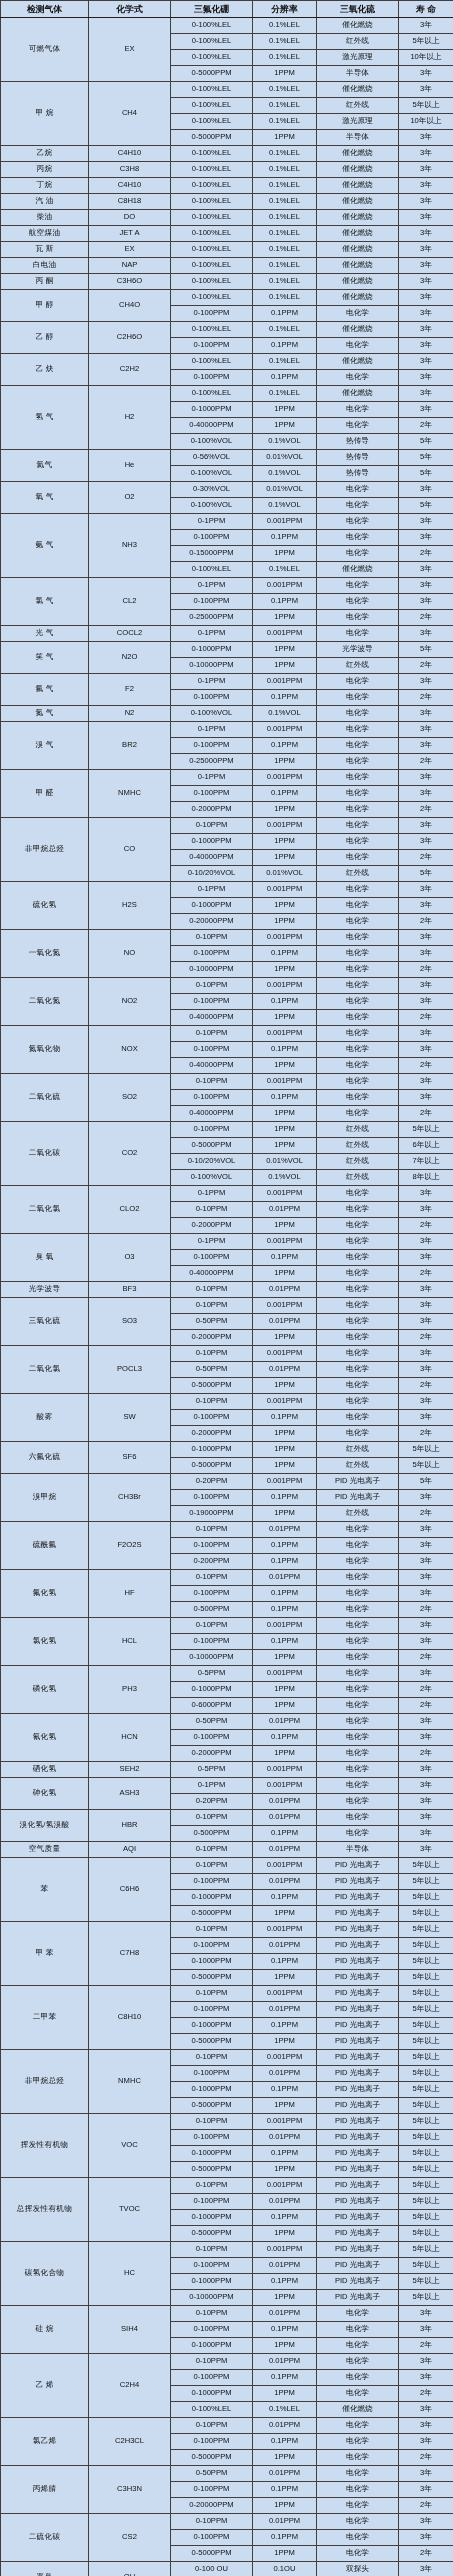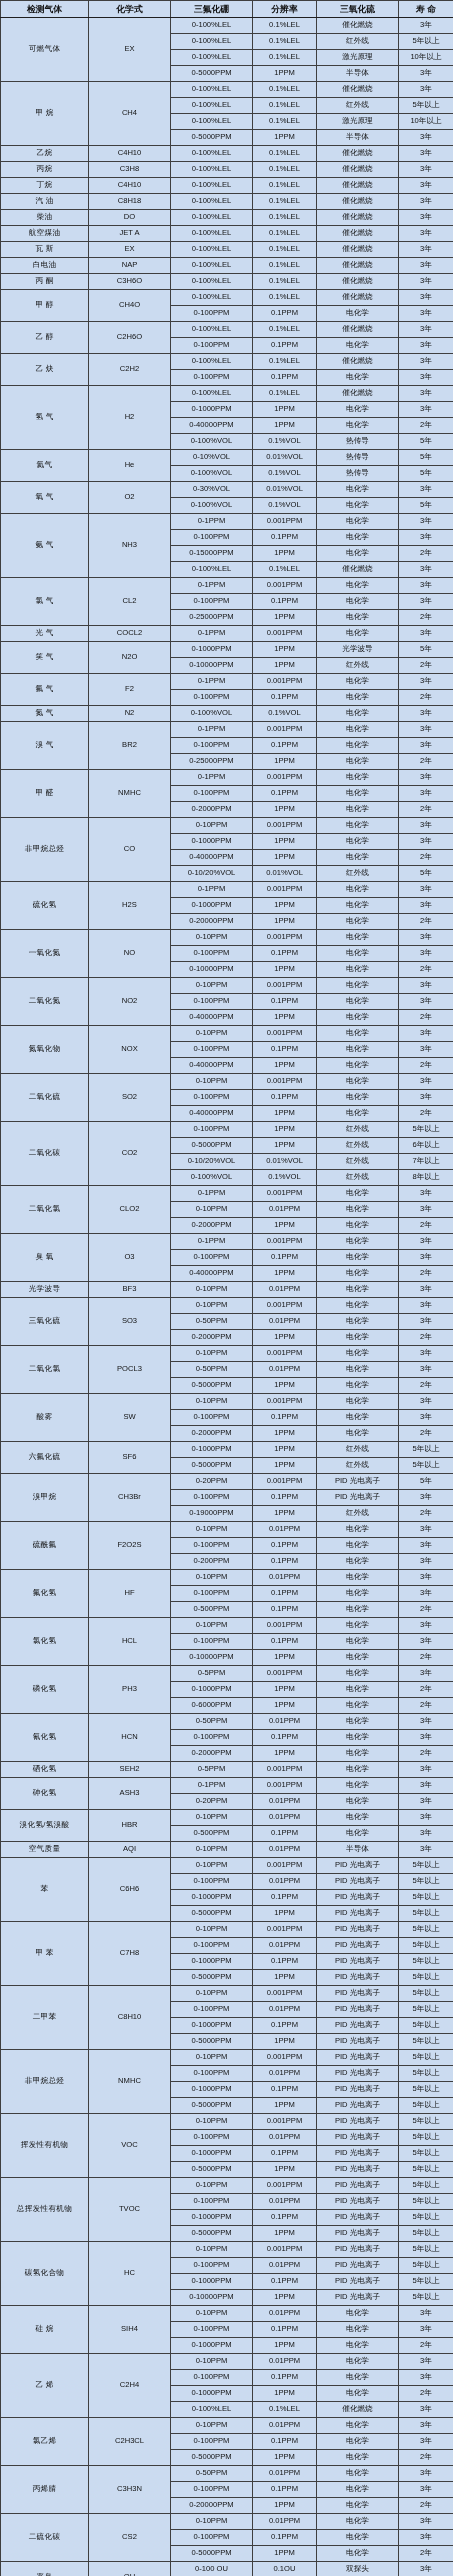--- a/index.html
+++ b/index.html
@@ -259,21 +259,21 @@
         </tr>
         <tr>
           <td>0-100%VOL</td>
           <td>0.1%VOL</td>
           <td>热传导</td>
           <td>5年</td>
         </tr>
         <tr class="group-start">
           <td class="gas-cell" rowspan="2">氦气</td>
           <td class="formula-cell" rowspan="2">He</td>
-          <td>0-10%VOL</td>
+          <td>0-56%VOL</td>
           <td>0.01%VOL</td>
           <td>热传导</td>
           <td>5年</td>
         </tr>
         <tr>
           <td>0-100%VOL</td>
           <td>0.1%VOL</td>
           <td>热传导</td>
           <td>5年</td>
         </tr>

